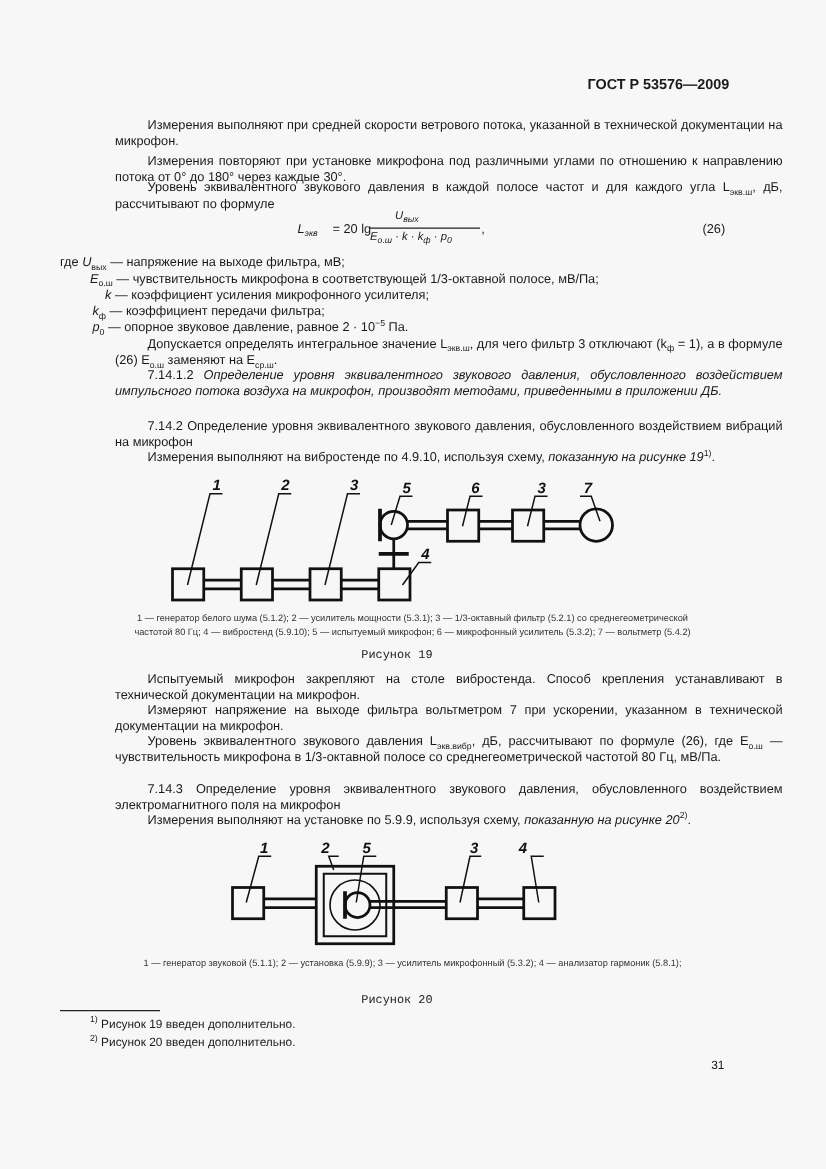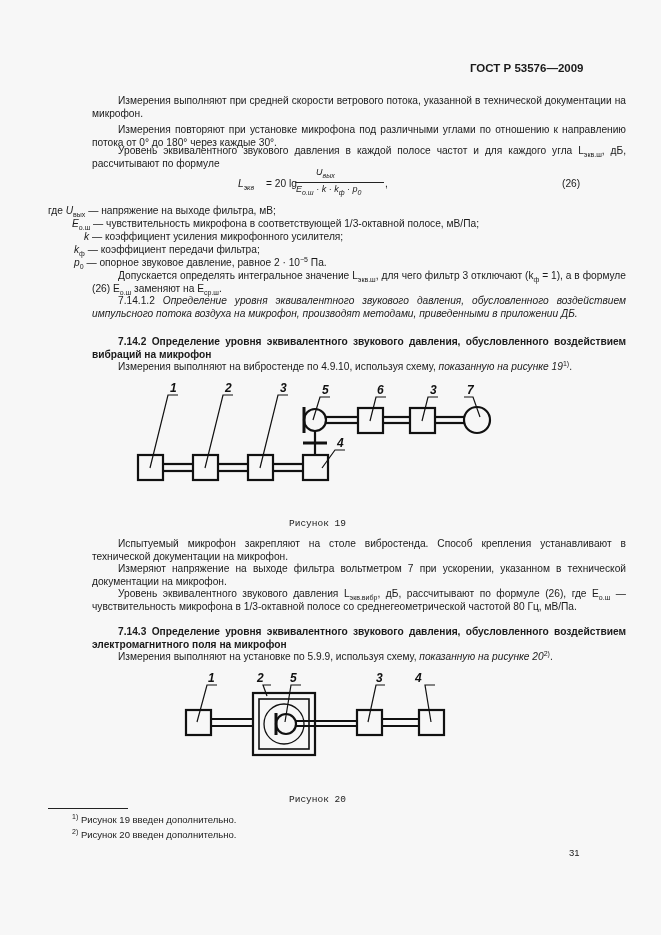--- a/index.html
+++ b/index.html
@@ -3,21 +3,21 @@
 <meta charset="utf-8">
 <style>
   html, body { margin:0; padding:0; }
   body { width:661px; height:935px; background:#f7f7f7; position:relative; overflow:hidden;
          font-family:"Liberation Sans", sans-serif; color:#1a1a1a; font-size:10.2px; }
   .abs { position:absolute; }
   .hdr { left:470px; top:62px; font-weight:bold; font-size:11.5px; }
   .p { position:absolute; left:48px; width:534px; line-height:12.6px; text-align:justify; }
   .ind { text-indent:26px;margin-left:44px; }
   .it { font-style:italic; }
-  .b { font-weight:bold; }
+  .b { font-weight:normal; }
   sub, sup { font-size:7px; line-height:0; }
   .line { position:absolute; left:48px; white-space:nowrap; line-height:12.6px; }
   .cap { position:absolute; font-size:7.4px; line-height:11px; text-align:center; color:#333; }
   .fig-title { position:absolute; font-size:9.5px;font-family:Liberation Mono, monospace; }
   .fn { position:absolute; left:72px; font-size:9.5px; }
   svg text { font-family:"Liberation Sans", sans-serif; font-style:italic; font-weight:bold; font-size:12px; fill:#111; }
 </style>
 </head>
 <body>
 
@@ -98,20 +98,22 @@
   <text x="95" y="17">2</text>
   <text x="150" y="17">3</text>
   <text x="192" y="19">5</text>
   <text x="247" y="19">6</text>
   <text x="300" y="19">3</text>
   <text x="337" y="19">7</text>
   <text x="207" y="72">4</text>
 </svg>
 
 <div class="cap" style="left:40px; top:489px; width:580px;">
+  <div>1 — генератор белого шума (5.1.2); 2 — усилитель мощности (5.3.1); 3 — 1/3-октавный фильтр (5.2.1) со среднегеометрической</div>
+  <div>частотой 80 Гц; 4 — вибростенд (5.9.10); 5 — испытуемый микрофон; 6 — микрофонный усилитель (5.3.2); 7 — вольтметр (5.4.2)</div>
 </div>
 <div class="fig-title" style="left:289px; top:518px;">Рисунок 19</div>
 
 <div class="p ind" style="top:538px;">Испытуемый микрофон закрепляют на столе вибростенда. Способ крепления устанавливают в технической документации на микрофон.</div>
 <div class="p ind" style="top:563px;">Измеряют напряжение на выходе фильтра вольтметром 7 при ускорении, указанном в технической документации на микрофон.</div>
 <div class="p ind" style="top:588px;">
   <span>Уровень эквивалентного звукового давления L</span><sub>экв.вибр</sub><span>, дБ, рассчитывают по формуле (26), где E</span><sub>о.ш</sub><span> — чувствительность микрофона в 1/3-октавной полосе со среднегеометрической частотой 80 Гц, мВ/Па.</span>
 </div>
 
 <div class="p ind b" style="top:626px;">7.14.3 Определение уровня эквивалентного звукового давления, обусловленного воздействием электромагнитного поля на микрофон</div>
@@ -144,20 +146,21 @@
     <polyline points="256,57 250,20 260,20"></polyline>
   </g>
   <text x="33" y="17">1</text>
   <text x="82" y="17">2</text>
   <text x="115" y="17">5</text>
   <text x="201" y="17">3</text>
   <text x="240" y="17">4</text>
 </svg>
 
 <div class="cap" style="left:30px; top:765px; width:600px;">
+  <div>1 — генератор звуковой (5.1.1); 2 — установка (5.9.9); 3 — усилитель микрофонный (5.3.2); 4 — анализатор гармоник (5.8.1);</div>
 </div>
 <div class="fig-title" style="left:289px; top:794px;">Рисунок 20</div>
 
 <div class="abs" style="left:48px; top:808px; width:80px; border-top:1px solid #222;"></div>
 <div class="fn" style="top:814px;"><sup>1)</sup> <span>Рисунок 19 введен дополнительно.</span></div>
 <div class="fn" style="top:829px;"><sup>2)</sup> <span>Рисунок 20 введен дополнительно.</span></div>
 
 <div class="abs" style="left:569px; top:847px; font-size:9.5px;">31</div>
 
 </body></html>

